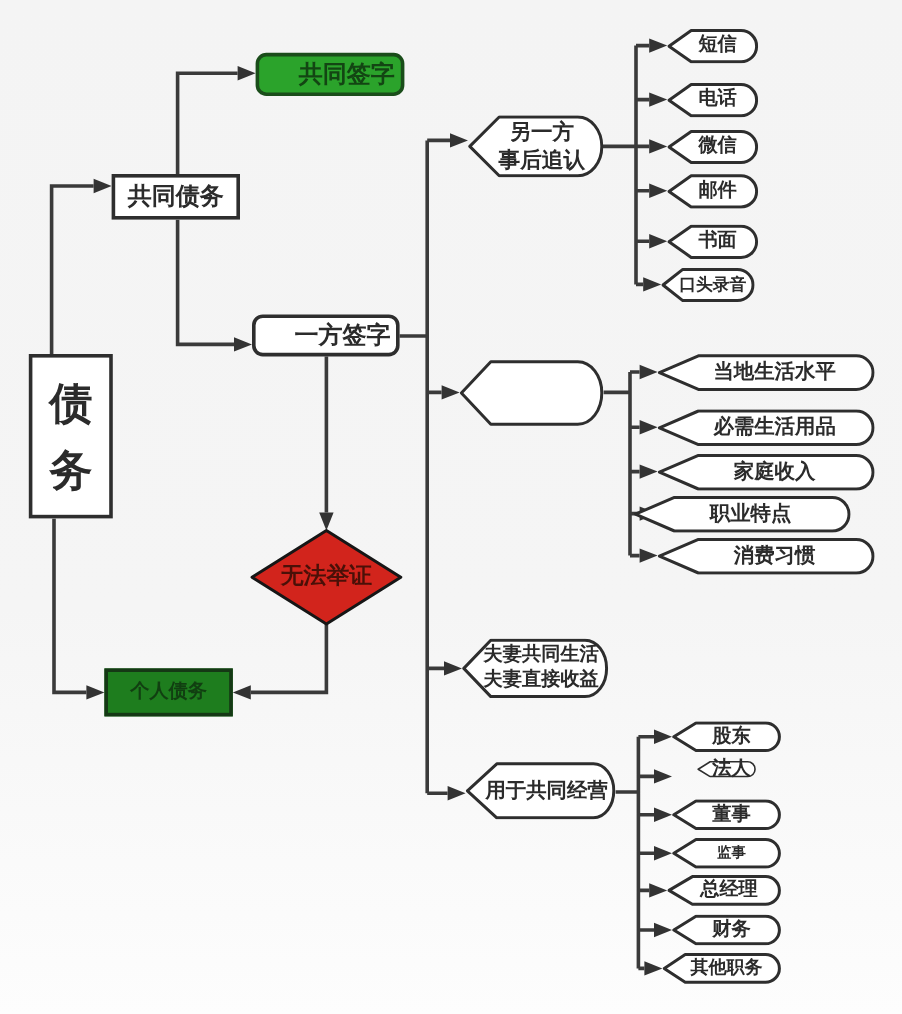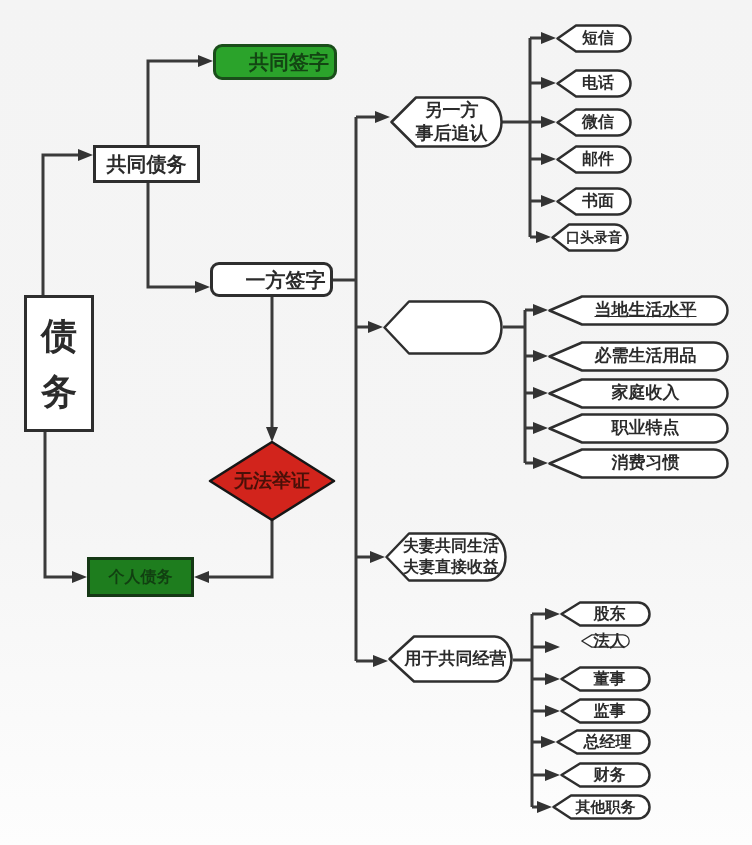--- a/index.html
+++ b/index.html
@@ -35,29 +35,29 @@
   .n-business{left:388px;top:635px;width:125px;height:48px;font-size:17px;}
   .tag-lg span{padding-left:10px;}
   .tag-sm span{padding-left:8px;}
   .tag-b span{padding-left:14px;}
   .a0{left:556px;top:24px;width:76px;height:29px;font-size:16px;}
   .a1{left:556px;top:69px;width:76px;height:29px;font-size:16px;}
   .a2{left:556px;top:108px;width:76px;height:29px;font-size:16px;}
   .a3{left:556px;top:145px;width:76px;height:29px;font-size:16px;}
   .a4{left:556px;top:187px;width:76px;height:29px;font-size:16px;}
   .a5{left:551px;top:223px;width:78px;height:29px;font-size:14px;}
-  .b0{left:548px;top:295px;width:181px;height:31px;font-size:17px;text-decoration:underline;}
+  .b0{left:548px;top:295px;width:181px;height:31px;font-size:17px;}
   .b1{left:548px;top:341px;width:181px;height:31px;font-size:17px;}
   .b2{left:548px;top:378px;width:181px;height:31px;font-size:17px;}
-  .b3{left:548px;top:413px;width:181px;height:31px;font-size:17px;}
+  .b3{left:528px;top:413px;width:181px;height:31px;font-size:17px;}
   .b4{left:548px;top:448px;width:181px;height:31px;font-size:17px;}
   .c0{left:560px;top:601px;width:91px;height:26px;font-size:16px;}
   .c1{left:560px;top:634px;width:91px;height:14px;font-size:16px;font-family:Liberation Serif, serif;}
   .c2{left:560px;top:666px;width:91px;height:26px;font-size:16px;}
-  .c3{left:560px;top:698px;width:91px;height:26px;font-size:16px;}
+  .c3{left:560px;top:698px;width:91px;height:26px;font-size:12px;}
   .c4{left:556px;top:729px;width:95px;height:26px;font-size:16px;}
   .c5{left:560px;top:762px;width:91px;height:26px;font-size:16px;}
   .c6{left:552px;top:794px;width:99px;height:26px;font-size:15px;}
 </style>
 </head>
 <body>
 
 <div id="canvas">
 
   <svg id="edges" width="752" height="845" viewBox="0 0 752 845">

